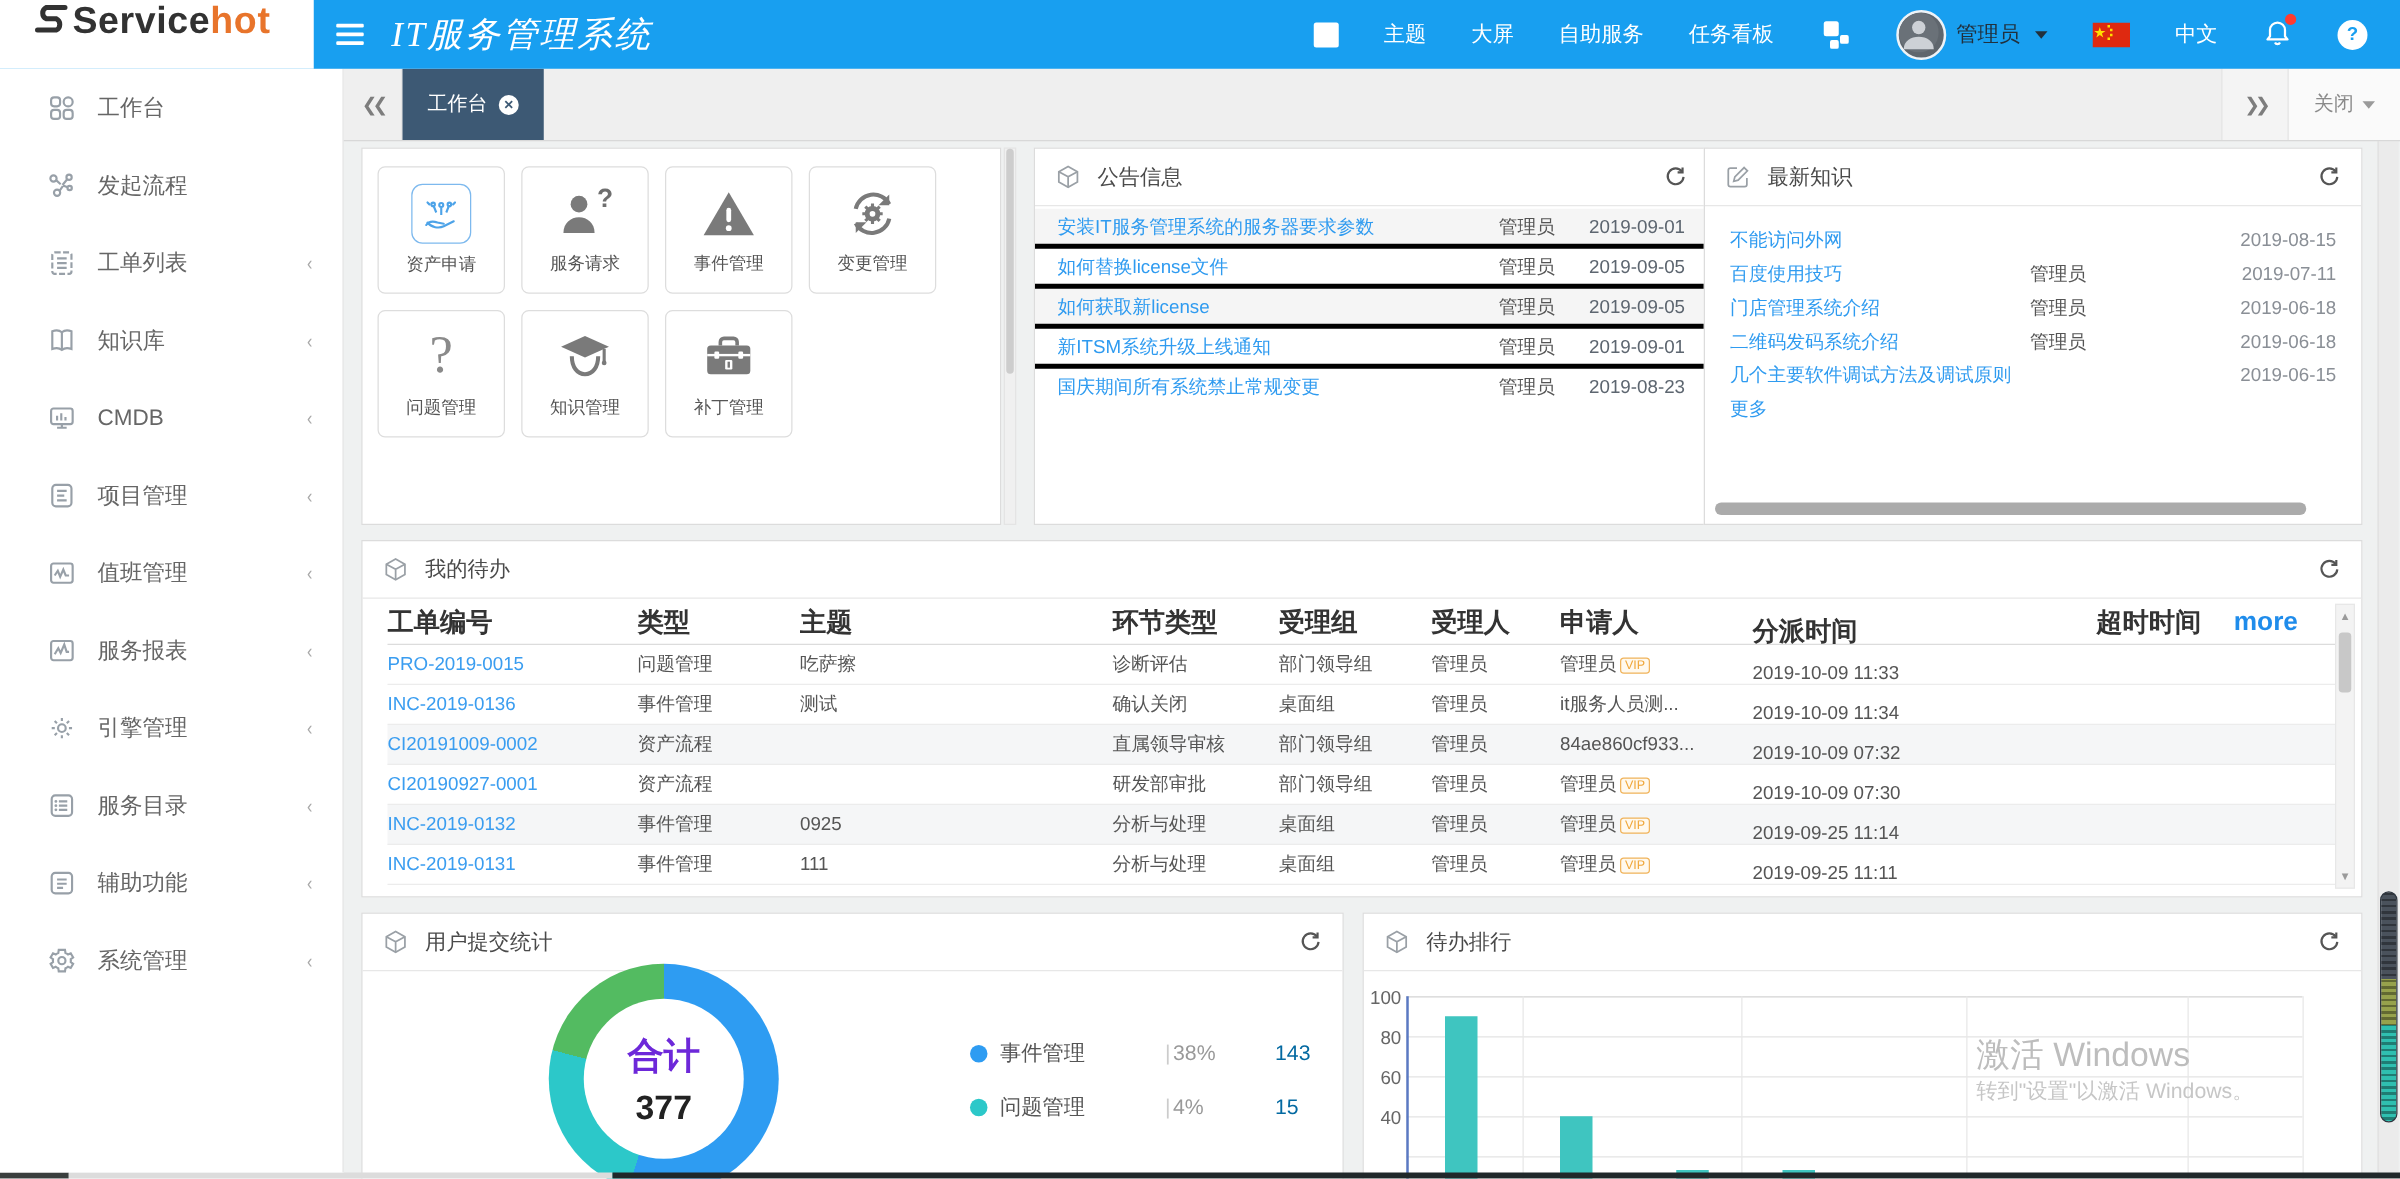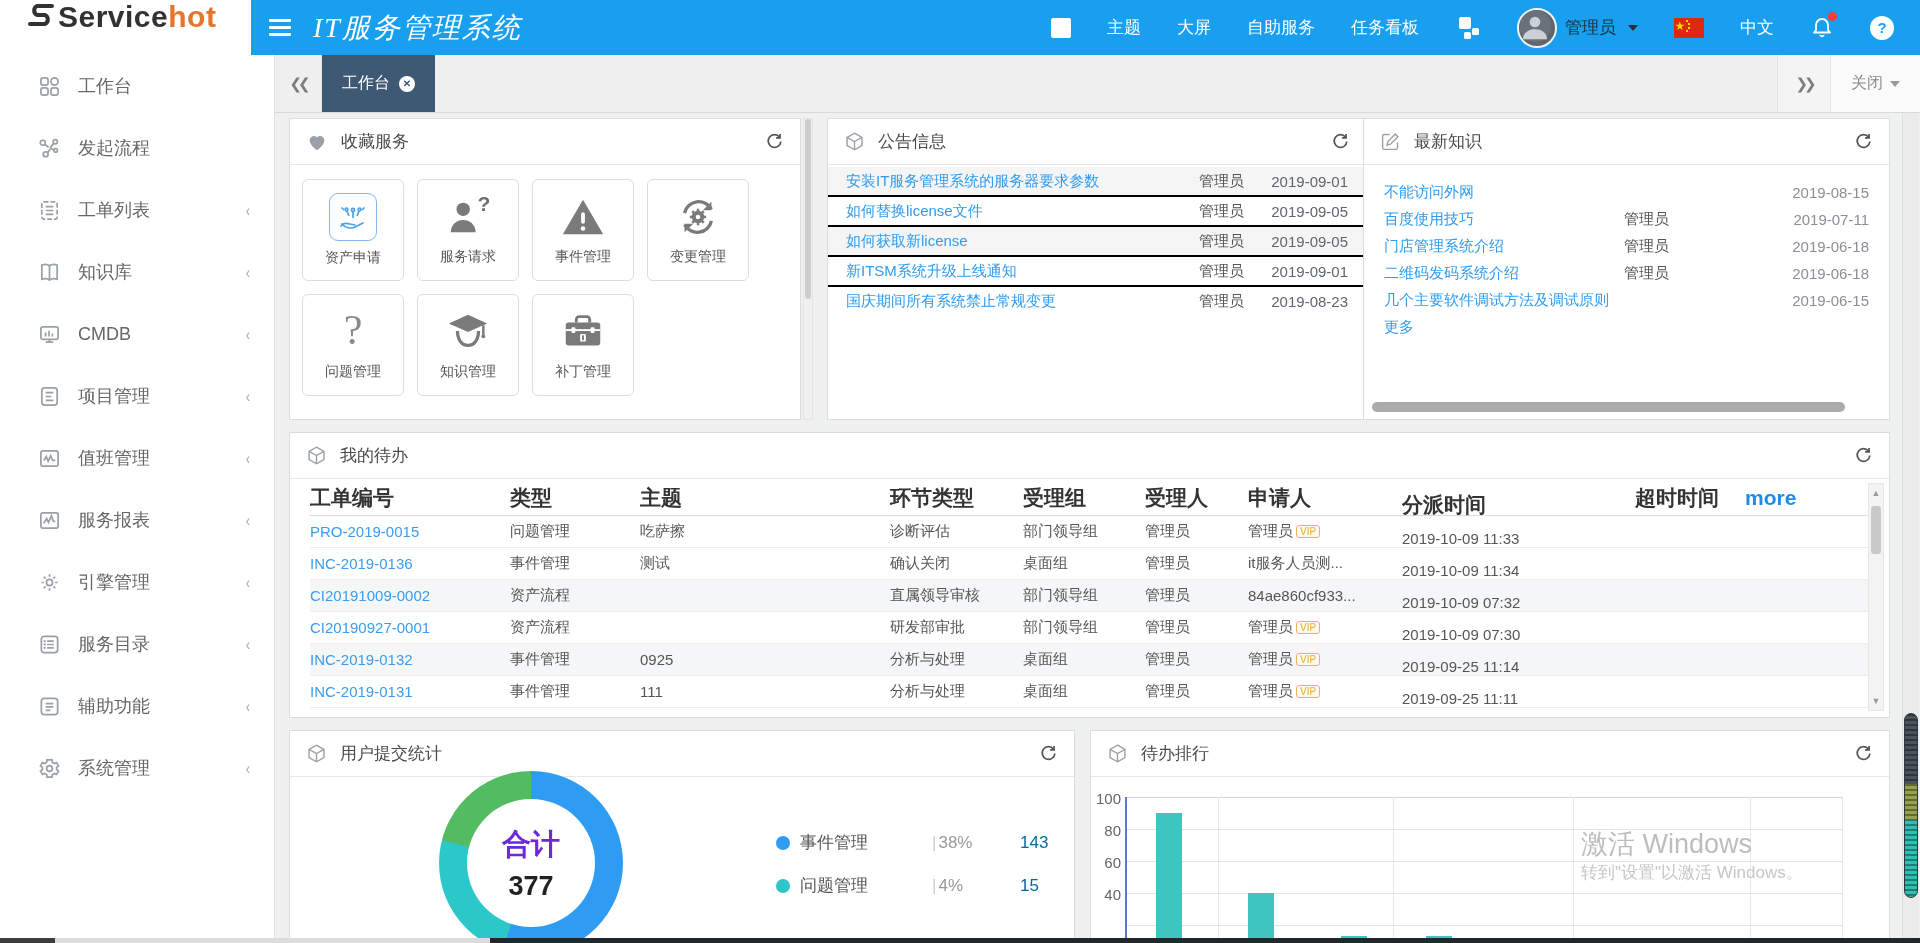--- a/index.html
+++ b/index.html
@@ -46,38 +46,38 @@
   .fav-grid{display:flex;flex-wrap:wrap;gap:13px;padding:14px 12px;}
   .fav-card{width:100px;height:100px;border:1px solid #ddd;border-radius:6px;display:flex;flex-direction:column;align-items:center;justify-content:center;gap:8px;cursor:pointer;background:#fff;}
   .fav-label{font-size:14px;color:#555;}
   .hand-box{width:46px;height:46px;border:1px solid #7db9ee;border-radius:9px;display:flex;align-items:center;justify-content:center;}
   
   .vstrip{position:absolute;width:10px;background:#f0f0f0;border:1px solid #e4e4e4;box-sizing:border-box;}
   .vstrip .thumb{position:absolute;left:1px;right:1px;top:0;height:60%;background:#cdcdcd;border-radius:4px;}
   
   .ann-row{height:28px;display:flex;align-items:center;padding:0 18px;font-size:15px;}
   .ann-row.shade{background:#f5f5f5;}
-  .ann-row + .ann-row{border-top:2px solid #000000;}
+  .ann-row + .ann-row{border-top:4px solid #000000;}
   .ann-title{flex:1;color:#2f9bf0;cursor:pointer;overflow:hidden;white-space:nowrap;text-overflow:ellipsis;}
   .ann-author{width:72px;color:#555;text-align:right;}
   .ann-date{width:104px;color:#5d6670;text-align:right;}
   .kn-row{height:27px;display:flex;align-items:center;padding:0 20px;font-size:15px;}
   .kn-title{flex:1;color:#2f9bf0;cursor:pointer;overflow:hidden;white-space:nowrap;}
   .kn-author{width:150px;color:#555;}
   .kn-date{width:95px;color:#8a8f96;text-align:right;}
   .kn-more{padding:4px 20px;font-size:15px;color:#2f9bf0;cursor:pointer;}
   .hscroll{position:absolute;left:8px;right:44px;bottom:7px;height:10px;background:#ababab;border-radius:5px;}
   
   .ttable{padding:2px 20px 0 20px;overflow:hidden;height:228px;}
   .trow{display:flex;align-items:center;height:31px;font-size:15px;color:#555;border-bottom:1px solid #ececec;}
   .trow.head{height:34px;color:#333;font-weight:bold;border-bottom:1px solid #dcdcdc;font-size:21px;}
   .trow.shade{background:#f5f6f7;}
   .tc{overflow:hidden;white-space:nowrap;text-overflow:ellipsis;padding-right:8px;box-sizing:border-box;}
   .c1{width:200px;}.c2{width:130px;}.c3{width:250px;}.c4{width:133px;}.c5{width:122px;}
-  .c6{width:103px;}.c7{width:154px;}.c8{width:233px;margin-top:13px;}.c9{width:110px;}.c10{flex:1;}
+  .c6{width:103px;}.c7{width:154px;}.c8{width:233px;margin-top:13px;}.c9{width:110px;margin-left:42px;}.c10{flex:1;}
   .tlink{color:#3a9df0;cursor:pointer;}
   .more-link{color:#1f8ceb;font-weight:bold;cursor:pointer;}
   .vip{display:inline-block;margin-left:3px;padding:0 3px;border:1px solid #f0b35a;border-radius:3px;color:#f0a73a;font-size:10px;background:#fff9ee;vertical-align:1px;}
   .tbl-scroll{position:absolute;right:5px;top:50px;bottom:6px;width:16px;background:#f3f3f3;border:1px solid #e7e7e7;box-sizing:border-box;}
   .tbl-scroll .arr{position:absolute;left:0;right:0;text-align:center;font-size:9px;color:#9a9a9a;}
   .tbl-scroll .thumb{position:absolute;left:2px;right:2px;top:22px;height:48px;background:#c8c8c8;border-radius:3px;}
   
   .donut{position:absolute;left:149px;top:40px;width:184px;height:184px;border-radius:50%;
          background:conic-gradient(#2e9cf2 0 55%,#2cc8c9 55% 79%,#53bb61 79% 100%);}
   .donut-hole{position:absolute;left:28px;top:28px;width:128px;height:128px;border-radius:50%;background:#fff;
@@ -303,32 +303,20 @@
     <div class="tab-right">
       <div class="tab-fwd">❯❯</div>
       <div class="close-btn">
         <span>关闭</span>
         <span class="caret-gray"></span>
       </div>
     </div>
   </div>
 
   <div class="panel" style="left:289px;top:118px;width:512px;height:302px;">
-    <div class="p-head">
-      <svg width="22" height="22" viewBox="0 0 24 24">
-          <path d="M12 21s-8-5.3-8-11a4.6 4.6 0 0 1 8-3 4.6 4.6 0 0 1 8 3c0 5.7-8 11-8 11z" fill="#9aa0a6"></path>
-        </svg>
-      <span>收藏服务</span>
-      <span class="refresh-btn">
-        <svg width="19" height="19" viewBox="0 0 24 24">
-            <path d="M18.4 6.6A8 8 0 1 0 20 12" fill="none" stroke="#555" stroke-width="2.2"></path>
-            <path d="M19 2.5v5h-5" fill="none" stroke="#555" stroke-width="2.2"></path>
-          </svg>
-      </span>
-    </div>
     <div class="fav-grid">
       <div class="fav-card">
         <span class="hand-box">
           <svg width="34" height="34" viewBox="0 0 34 34">
               <g fill="none" stroke="#4da3e8" stroke-width="1.7">
                 <path d="M6 24c3 4 9 5 13 3l8-4" stroke-linecap="round"></path>
                 <path d="M5 26c2-3 6-3 9-2l5 1" stroke-linecap="round"></path>
                 <path d="M17 18v-6M13 16l-2-5M21 16l2-5"></path>
                 <circle cx="17" cy="10" r="1.6"></circle>
                 <circle cx="10.5" cy="9.5" r="1.4"></circle>

